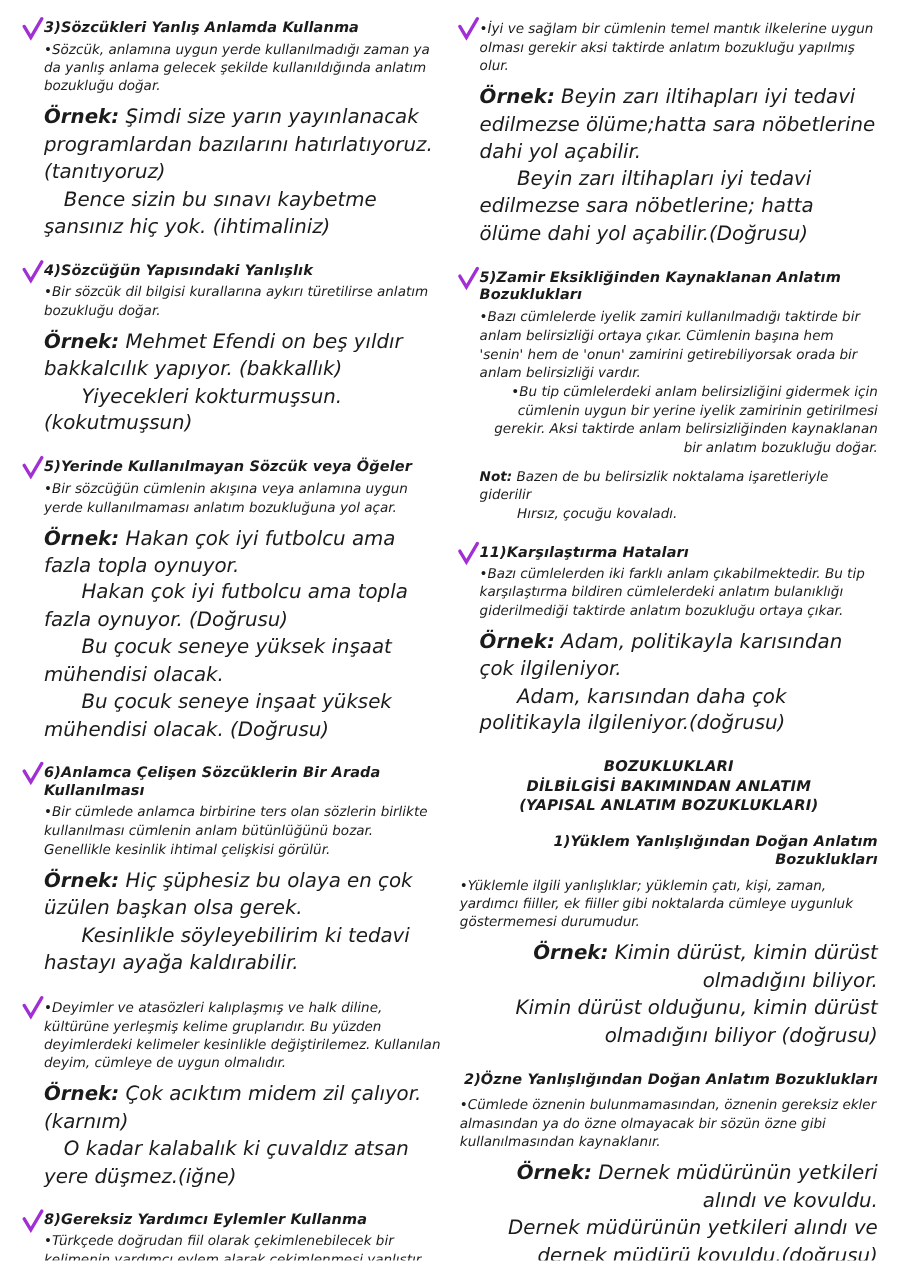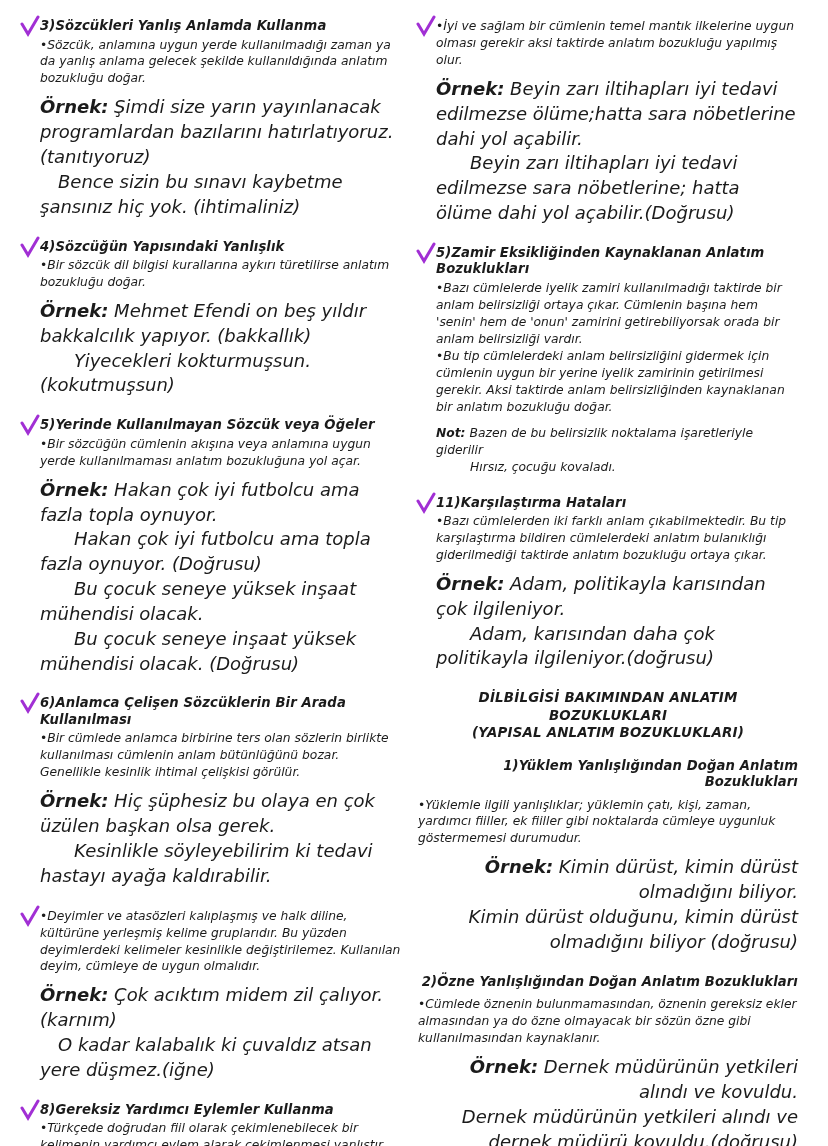--- a/index.html
+++ b/index.html
@@ -52,21 +52,21 @@
     letter-spacing: 0.1px;
   }
   .heading.noindent { margin-left: 0; text-align: right; }
   .para {
     font-style: italic;
     font-size: 12.3px;
     line-height: 1.38;
     margin: 0 0 0 18px;
   }
   .para.noindent { margin-left: 0; }
-  .para.tight { margin-top: 0; }
+  .para.tight { margin-top: 0; text-align: right; }
   .ex {
     font-style: italic;
     font-size: 18px;
     line-height: 1.38;
     margin: 8px 0 0 18px;
   }
   .ex.noindent { margin-left: 0; text-align: right; }
   .lbl { font-weight: bold; font-style: italic; }
   .ind1 { display: block; text-indent: 34px; }
   .ind2 { display: block; text-indent: 18px; }
@@ -239,22 +239,22 @@
         <div class="heading">11)Karşılaştırma Hataları</div>
         <div class="para">•Bazı cümlelerden iki farklı anlam çıkabilmektedir. Bu tip karşılaştırma bildiren cümlelerdeki anlatım bulanıklığı giderilmediği taktirde anlatım bozukluğu ortaya çıkar.</div>
         <div class="ex">
           <span class="lbl">Örnek:</span>
           <span>Adam, politikayla karısından çok ilgileniyor.</span>
           <span class="ind1">Adam, karısından daha çok politikayla ilgileniyor.(doğrusu)</span>
         </div>
       </div>
 
       <div class="centerhead">
+        <div>BOZUKLUKLARI</div>
         <div>DİLBİLGİSİ BAKIMINDAN ANLATIM</div>
-        <div>BOZUKLUKLARI</div>
         <div>(YAPISAL ANLATIM BOZUKLUKLARI)</div>
       </div>
 
       <div class="block">
         <div class="heading noindent">1)Yüklem Yanlışlığından Doğan Anlatım Bozuklukları</div>
         <div class="gap-sm"></div>
         <div class="para noindent">•Yüklemle ilgili yanlışlıklar; yüklemin çatı, kişi, zaman, yardımcı fiiller, ek fiiller gibi noktalarda cümleye uygunluk göstermemesi durumudur.</div>
         <div class="ex noindent">
           <span class="lbl">Örnek:</span>
           <span>Kimin dürüst, kimin dürüst olmadığını biliyor.</span>

